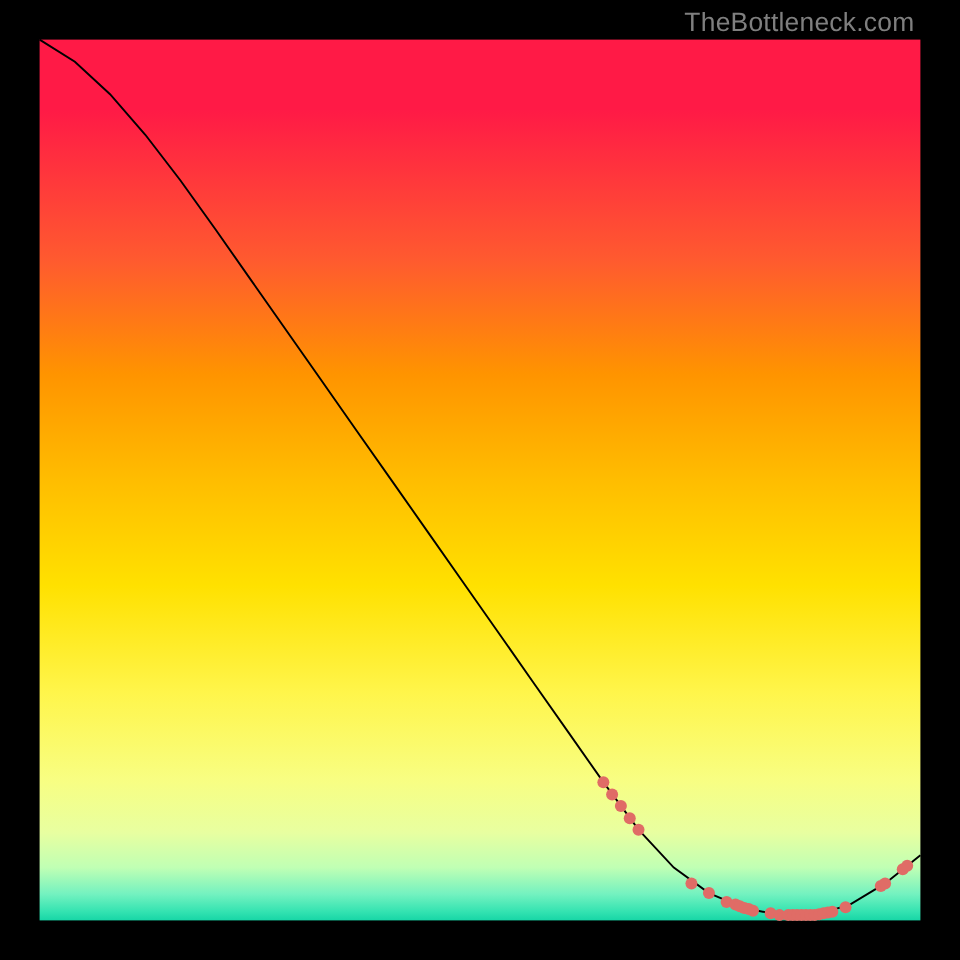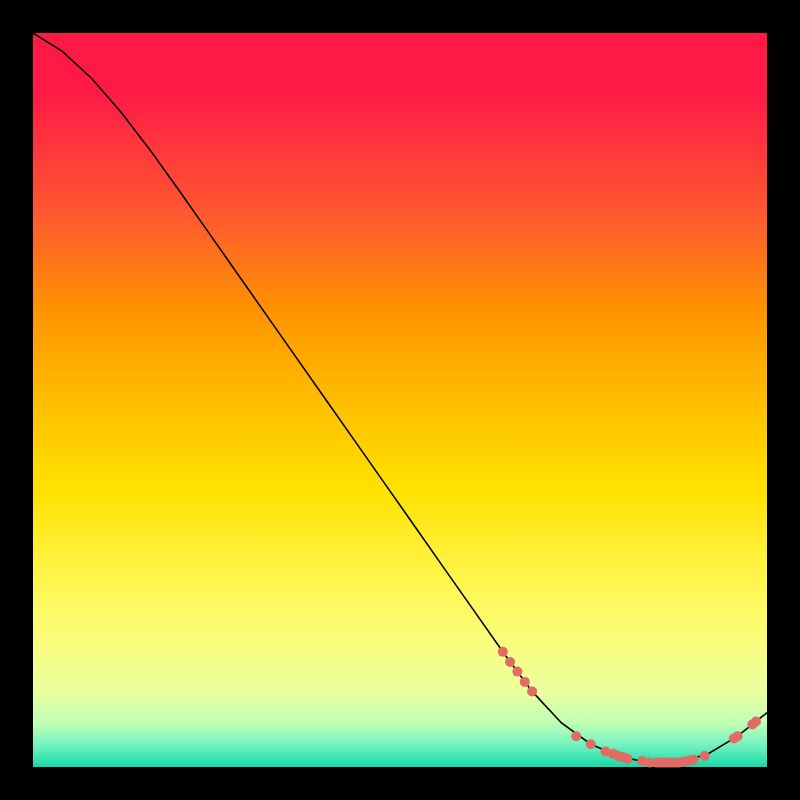--- a/index.html
+++ b/index.html
@@ -98,13 +98,14 @@
         <circle cx="656.9" cy="727.4" r="5" class="dot"></circle>
         <circle cx="660.6" cy="726.7" r="5" class="dot"></circle>
         <circle cx="671.6" cy="723.0" r="5" class="dot"></circle>
         <circle cx="701.0" cy="705.4" r="5" class="dot"></circle>
         <circle cx="704.6" cy="703.2" r="5" class="dot"></circle>
         <circle cx="719.3" cy="691.4" r="5" class="dot"></circle>
         <circle cx="723.0" cy="688.5" r="5" class="dot"></circle>
       </g>
   </svg>
 
+  <div class="watermark">TheBottleneck.com</div>
 </div>
 
 </body></html>

